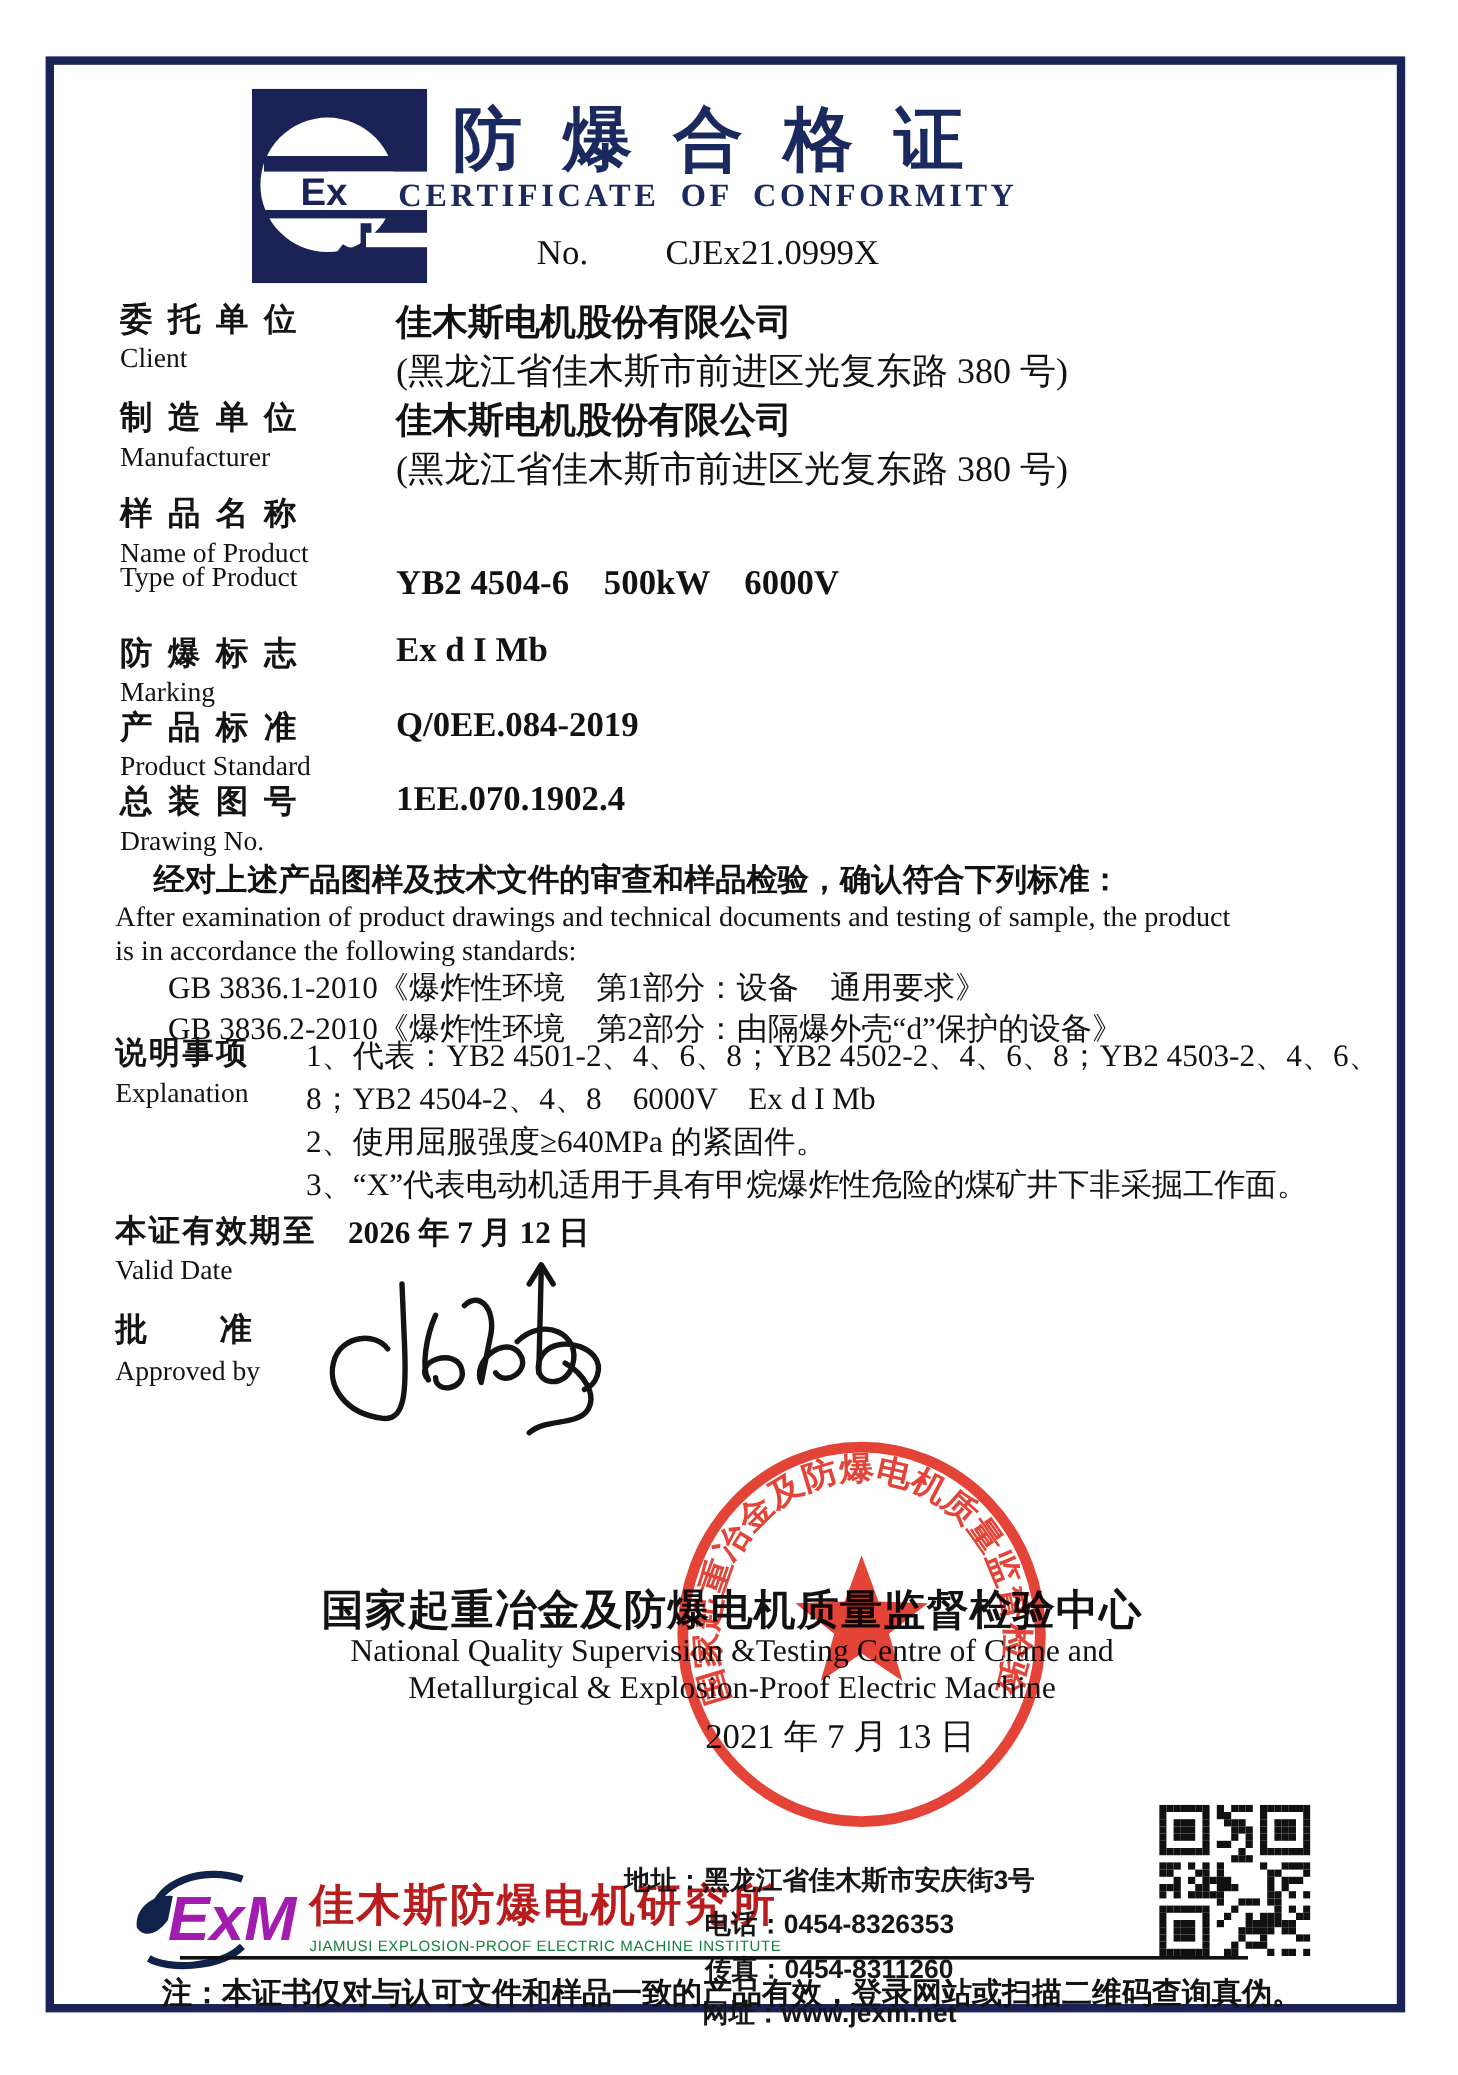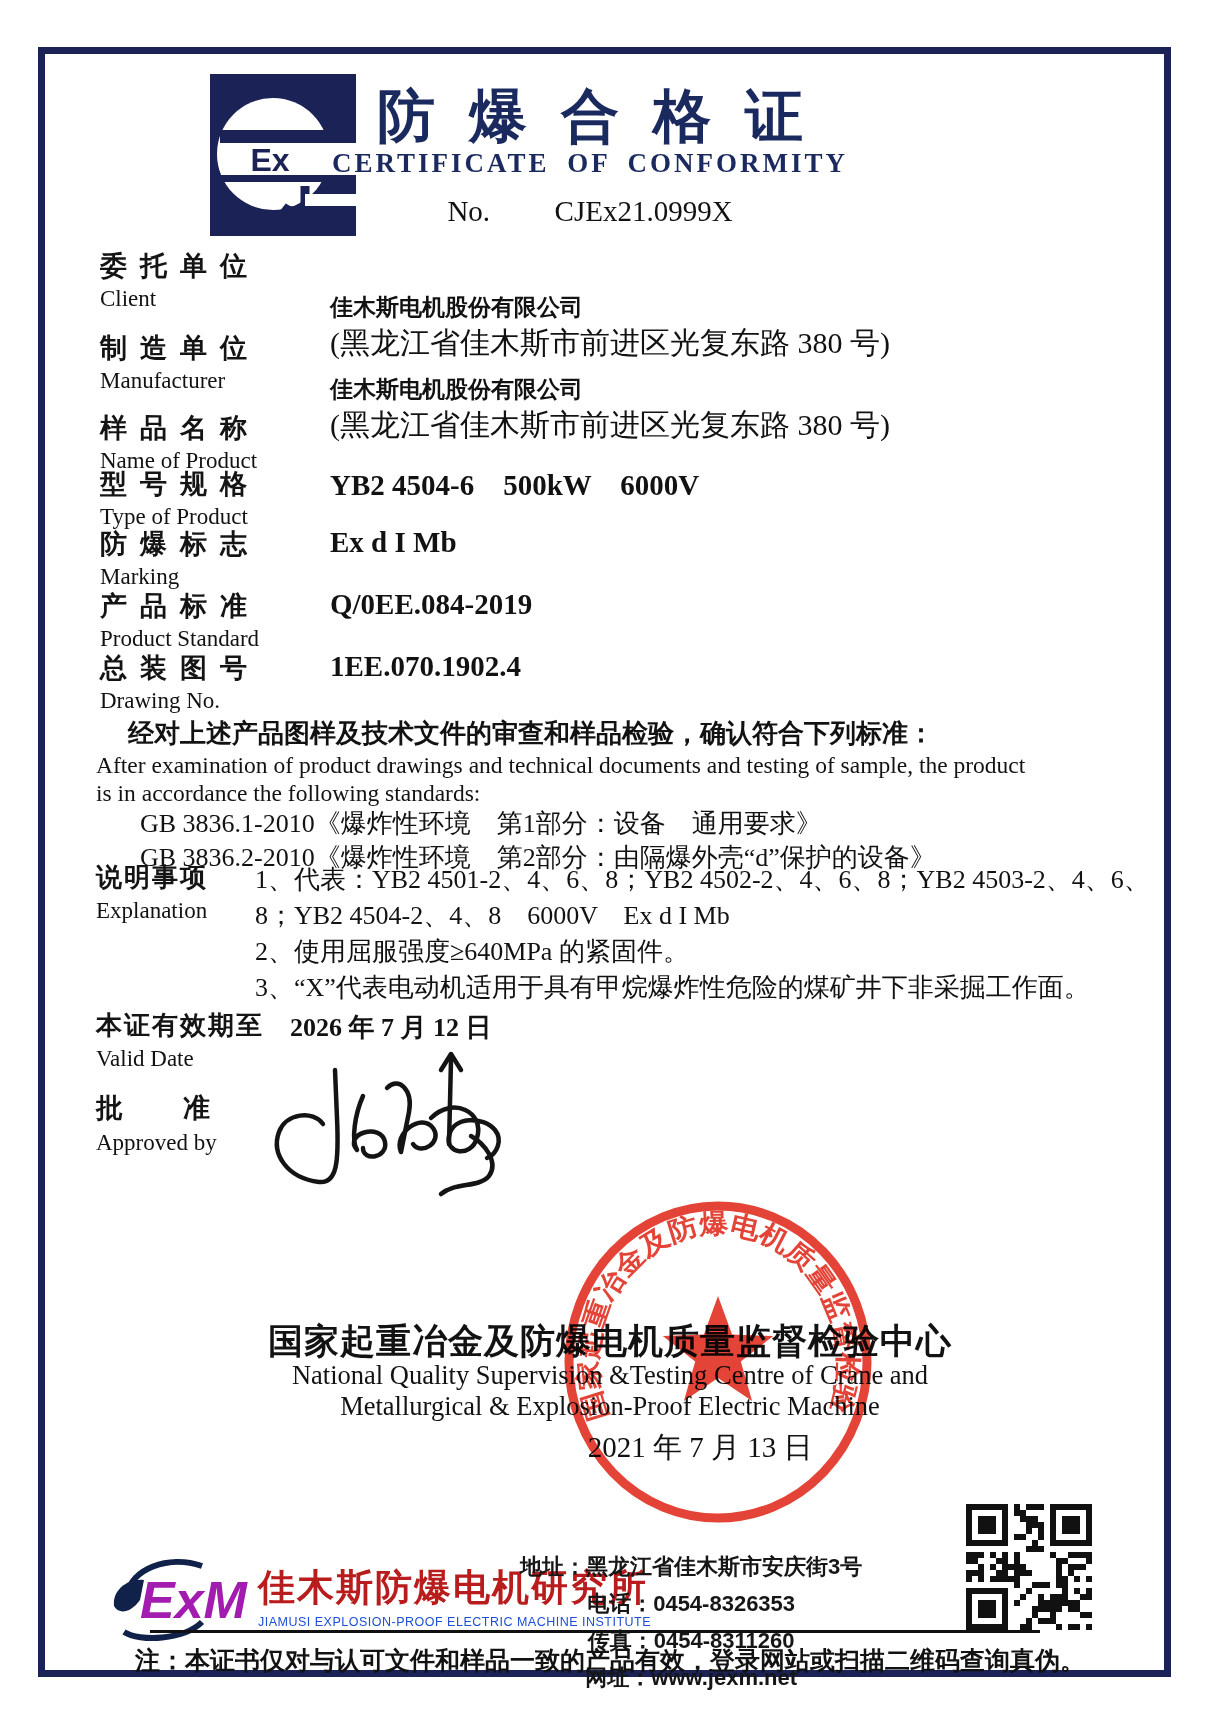--- a/index.html
+++ b/index.html
@@ -15,41 +15,41 @@
   .title-en{left:330px;top:148px;width:520px;text-align:center;
             font-family:"Liberation Serif",serif;font-weight:bold;color:#1b2a5e;
             font-size:27px;letter-spacing:3px;word-spacing:8px;white-space:nowrap;}
   .cert-no{left:330px;top:195px;width:520px;text-align:center;font-size:29px;
            font-family:"Liberation Serif",serif;word-spacing:12px;white-space:nowrap;}
   
   .cn-label{font-family:"Liberation Sans","DejaVu Sans",sans-serif;font-weight:bold;
             font-size:27px;letter-spacing:13px;color:#141414;white-space:nowrap;}
   .en-label{font-family:"Liberation Serif",serif;font-size:23px;margin-top:2px;white-space:nowrap;}
   .val-cn{font-family:Liberation Sans, sans-serif;font-weight:bold;
-          font-size:23px;white-space:nowrap;margin-top:44px;}
+          font-size:30px;white-space:nowrap;}
   .val-lat{font-family:"Liberation Serif",serif;font-weight:bold;font-size:29px;white-space:nowrap;}
   .note{font-family:Liberation Serif, serif;font-size:30px;margin-top:0;white-space:nowrap;}
   .frow{position:absolute;left:100px;width:1000px;}
   .frow .fval{position:absolute;left:230px;top:0;}
   
   .stmt-cn{font-family:"Liberation Sans","DejaVu Sans",sans-serif;font-weight:bold;
            font-size:26px;white-space:nowrap;}
   .stmt-en{font-family:"Liberation Serif",serif;font-size:23.5px;white-space:nowrap;}
   .std{font-family:"Liberation Serif",serif;font-size:26px;white-space:nowrap;}
   .expl{font-family:"Liberation Serif",serif;font-size:26px;white-space:nowrap;}
   
   .org-cn{font-family:"Liberation Sans","DejaVu Sans",sans-serif;font-weight:bold;
           font-size:35px;white-space:nowrap;letter-spacing:1px;}
   .org-en{font-family:"Liberation Serif",serif;font-size:26.5px;white-space:nowrap;}
   .stamp{mix-blend-mode:multiply;opacity:.95;}
   
   .inst-cn{font-family:"Liberation Sans","DejaVu Sans",sans-serif;font-weight:bold;
            font-size:37px;color:#b91c1c;white-space:nowrap;letter-spacing:2px;}
   .inst-en{font-family:"Liberation Sans","DejaVu Sans",sans-serif;font-size:12.5px;
-           color:#1d4ed8;letter-spacing:.5px;white-space:nowrap;margin-top:2px;}
+           color:#15803d;letter-spacing:.5px;white-space:nowrap;margin-top:2px;}
   .contact{font-family:"Liberation Sans","DejaVu Sans",sans-serif;font-weight:bold;
            font-size:22px;line-height:37px;white-space:nowrap;color:#161616;}
   .sep-line{left:150px;top:1630px;width:890px;height:3px;background:#101010;}
   .foot-note{left:120px;top:1644px;width:980px;text-align:center;
              font-family:"Liberation Sans","DejaVu Sans",sans-serif;font-weight:bold;
              font-size:25px;white-space:nowrap;}
 </style>
 </head>
 <body>
 
@@ -90,21 +90,20 @@
   <div class="fval">
       <div class="val-cn">佳木斯电机股份有限公司</div>
     <div class="note">(黑龙江省佳木斯市前进区光复东路 380 号)</div>
     </div>
 </div>
 <div class="frow" style="top:410px;">
   <div class="cn-label">样品名称</div>
   <div class="en-label">Name of Product</div>
 </div>
 <div class="frow" style="top:466px;">
-  <div class="cn-label">型号规格</div>
   <div class="en-label">Type of Product</div>
   <div class="fval">
       <div class="val-lat">YB2 4504-6　500kW　6000V</div>
     </div>
 </div>
 <div class="frow" style="top:526px;">
   <div class="cn-label">防爆标志</div>
   <div class="en-label">Marking</div>
   <div class="fval">
       <div class="val-lat">Ex d I Mb</div>

